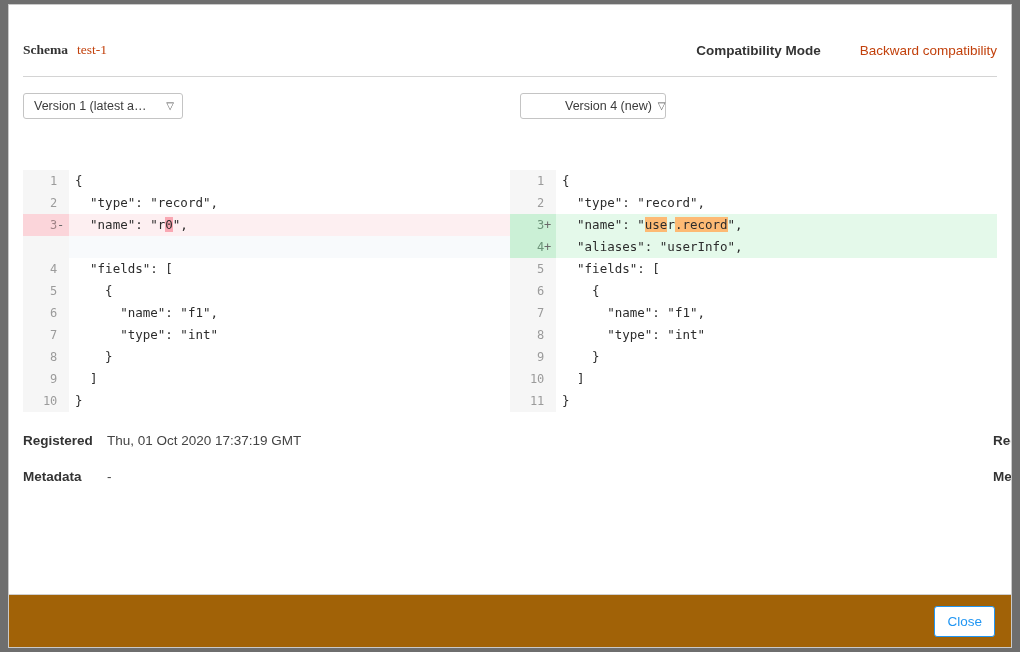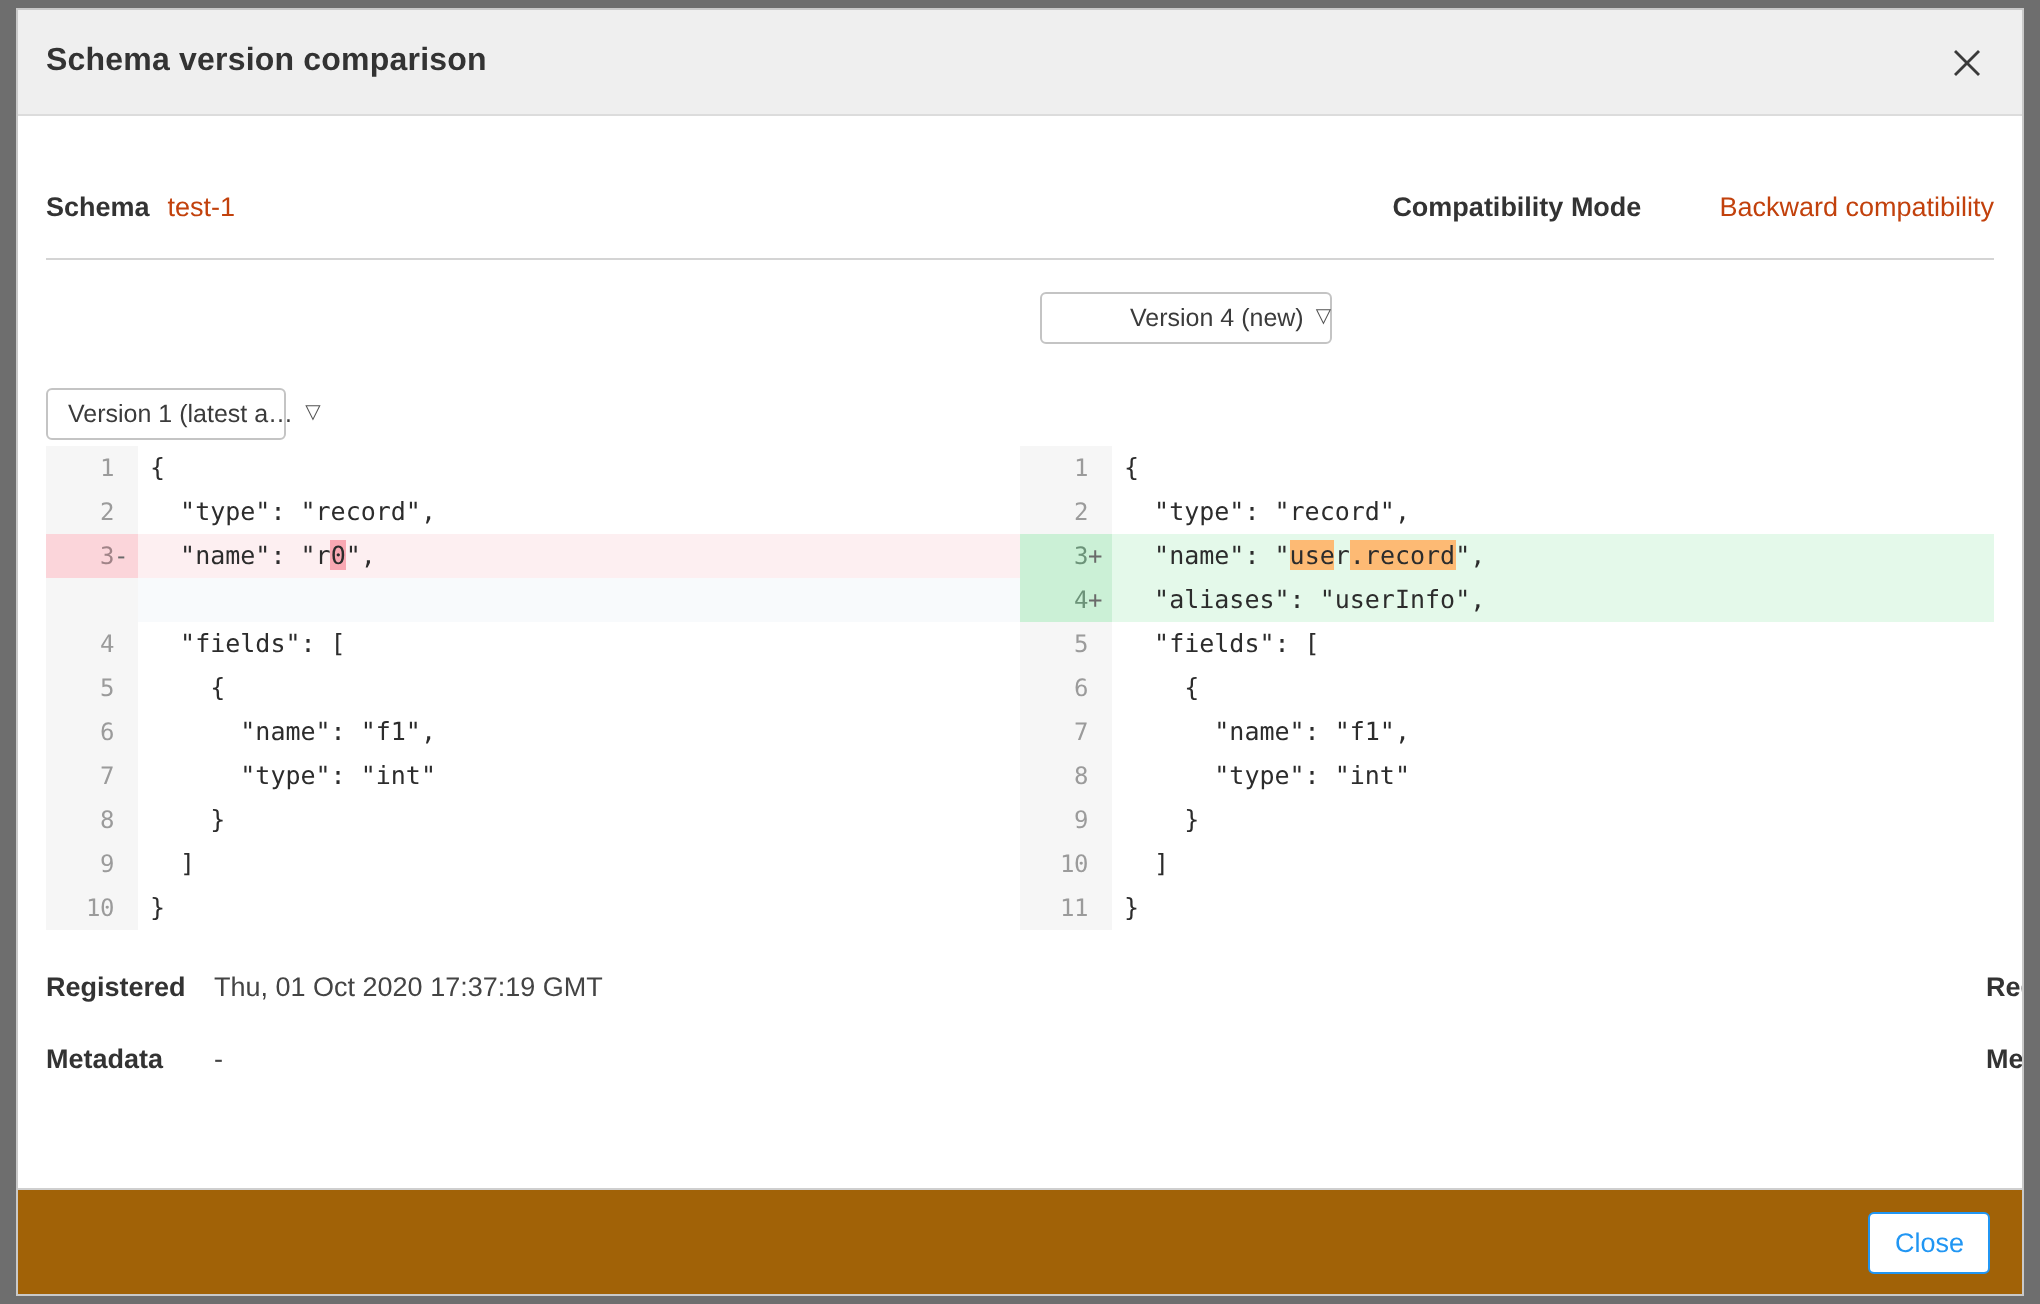--- a/index.html
+++ b/index.html
@@ -68,21 +68,21 @@
     right: 14px;
     top: 33px;
     height: 24px;
     display: flex;
     align-items: center;
     font-size: 13.5px;
     color: #333;
   }
   .meta-label { font-weight: bold; color: #333; }
   .meta-value { color: #c2410c; margin-left: 9px; }
-  #meta-left { display: flex; align-items: baseline; }
+  #meta-left { display: flex; align-items: baseline; font-family: Liberation Serif, serif; }
   #meta-right { margin-left: auto; display: flex; align-items: baseline; gap: 30px; }
 
   #divider {
     position: absolute;
     left: 14px;
     right: 14px;
     top: 71px;
     height: 1px;
     background: #d4d4d4;
   }
@@ -96,21 +96,21 @@
     border-radius: 3px;
     background: #fff;
     display: flex;
     align-items: center;
     padding: 0 8px 0 10px;
     font-size: 12.5px;
     color: #3b3b3b;
     cursor: pointer;
     white-space: nowrap;
   }
-  #select-left  { left: 14px;  width: 120px; margin-top: 48px; }
+  #select-left  { left: 14px;  width: 160px; }
   #select-right { left: 511px; width: 146px; padding-left: 44px; }
   .select-caret {
     margin-left: auto;
     font-size: 10px;
     color: #555;
     line-height: 1;
     padding-left: 6px;
   }
 
   
@@ -205,29 +205,20 @@
     font-family: "Liberation Sans", sans-serif;
     padding: 0 12px;
     cursor: pointer;
   }
 </style>
 </head>
 <body>
 
 <div id="dialog">
 
-  <div id="title-bar">
-    <div id="title-text">Schema version comparison</div>
-    <div id="close-x">
-      <svg width="15" height="15" viewBox="0 0 15 15" aria-hidden="true">
-        <line x1="1.5" y1="1.5" x2="13.5" y2="13.5" stroke="#3a3a3a" stroke-width="1.4"></line>
-        <line x1="13.5" y1="1.5" x2="1.5" y2="13.5" stroke="#3a3a3a" stroke-width="1.4"></line>
-      </svg>
-    </div>
-  </div>
 
   <div id="body">
 
     <div id="meta-row">
       <div id="meta-left">
         <span class="meta-label">Schema</span>
         <span class="meta-value">test-1</span>
       </div>
       <div id="meta-right">
         <span class="meta-label">Compatibility Mode</span>

